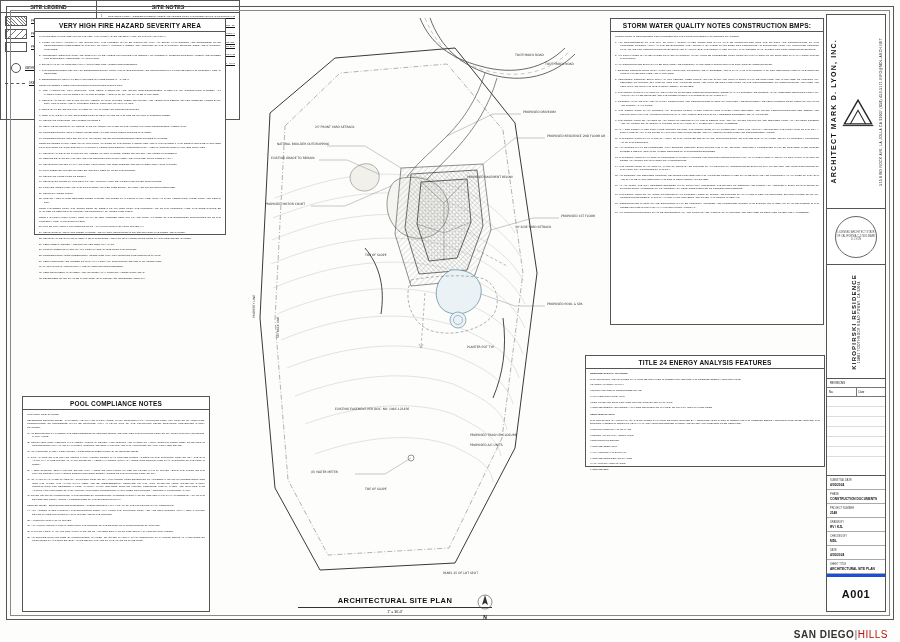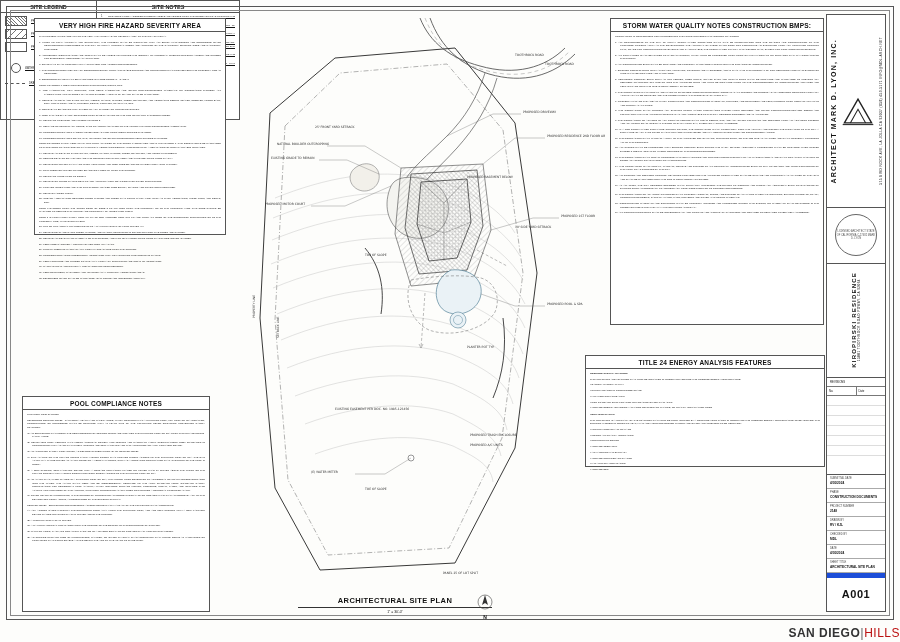--- a/index.html
+++ b/index.html
@@ -91,38 +91,38 @@
   .tb-rev{flex:0 0 96px;}
   .rev-head{display:flex;font-size:2.8px;border-bottom:1px solid #777;}
   .rev-head div{padding:2px 2px;}
   .rev-head .c1{flex:1;}
   .rev-head .c2{flex:1;border-left:1px solid #777;}
   .rev-line{height:9px;border-bottom:1px solid #ddd;}
   .tb-fields{flex:1;font-size:2.8px;}
   .fld{border-bottom:1px solid #aaa;padding:2.5px 3px 2.5px;}
   .fld-lbl{font-size:2.6px;color:#444;}
   .fld-val{font-size:3.2px;font-weight:bold;color:#111;margin-top:1px;}
-  .tb-sheet{height:38px;display:flex;align-items:center;justify-content:center;border-top:5px solid #1d4ed8;}
+  .tb-sheet{height:38px;display:flex;align-items:center;justify-content:center;border-top:3px solid #1d4ed8;}
   .sheet-no{font-size:11px;font-weight:bold;letter-spacing:.5px;}
   
   #plan{position:absolute;left:215px;top:18px;width:390px;height:580px;}
   .plan-svg{width:100%;height:100%;}
   
   #plan-title{
     position:absolute;left:280px;bottom:28px;width:230px;text-align:center;
   }
   .pt-main{font-size:7.5px;font-weight:bold;letter-spacing:.4px;}
   .pt-scale{font-size:3.4px;margin-top:2px;}
   .pt-rule{height:1px;background:#333;margin:2px 18px 0;}
   #northmark{position:absolute;left:470px;bottom:22px;width:30px;text-align:center;}
   .north-n{font-size:5px;font-weight:bold;}
   
   .footer{
-    position:absolute;right:0;bottom:2px;
-    font-size:12px;letter-spacing:.5px;color:#333;font-weight:bold;text-align:center;
+    position:absolute;right:12px;bottom:2px;
+    font-size:10px;letter-spacing:.5px;color:#333;font-weight:bold;text-align:center;
   }
   .footer .hills{color:#b11;font-weight:normal;}
   .sep{color:#999;}
 </style>
 </head>
 <body>
 
 <div class="sheet">
   <div class="border-outer"></div>
   <div class="border-inner"></div>

